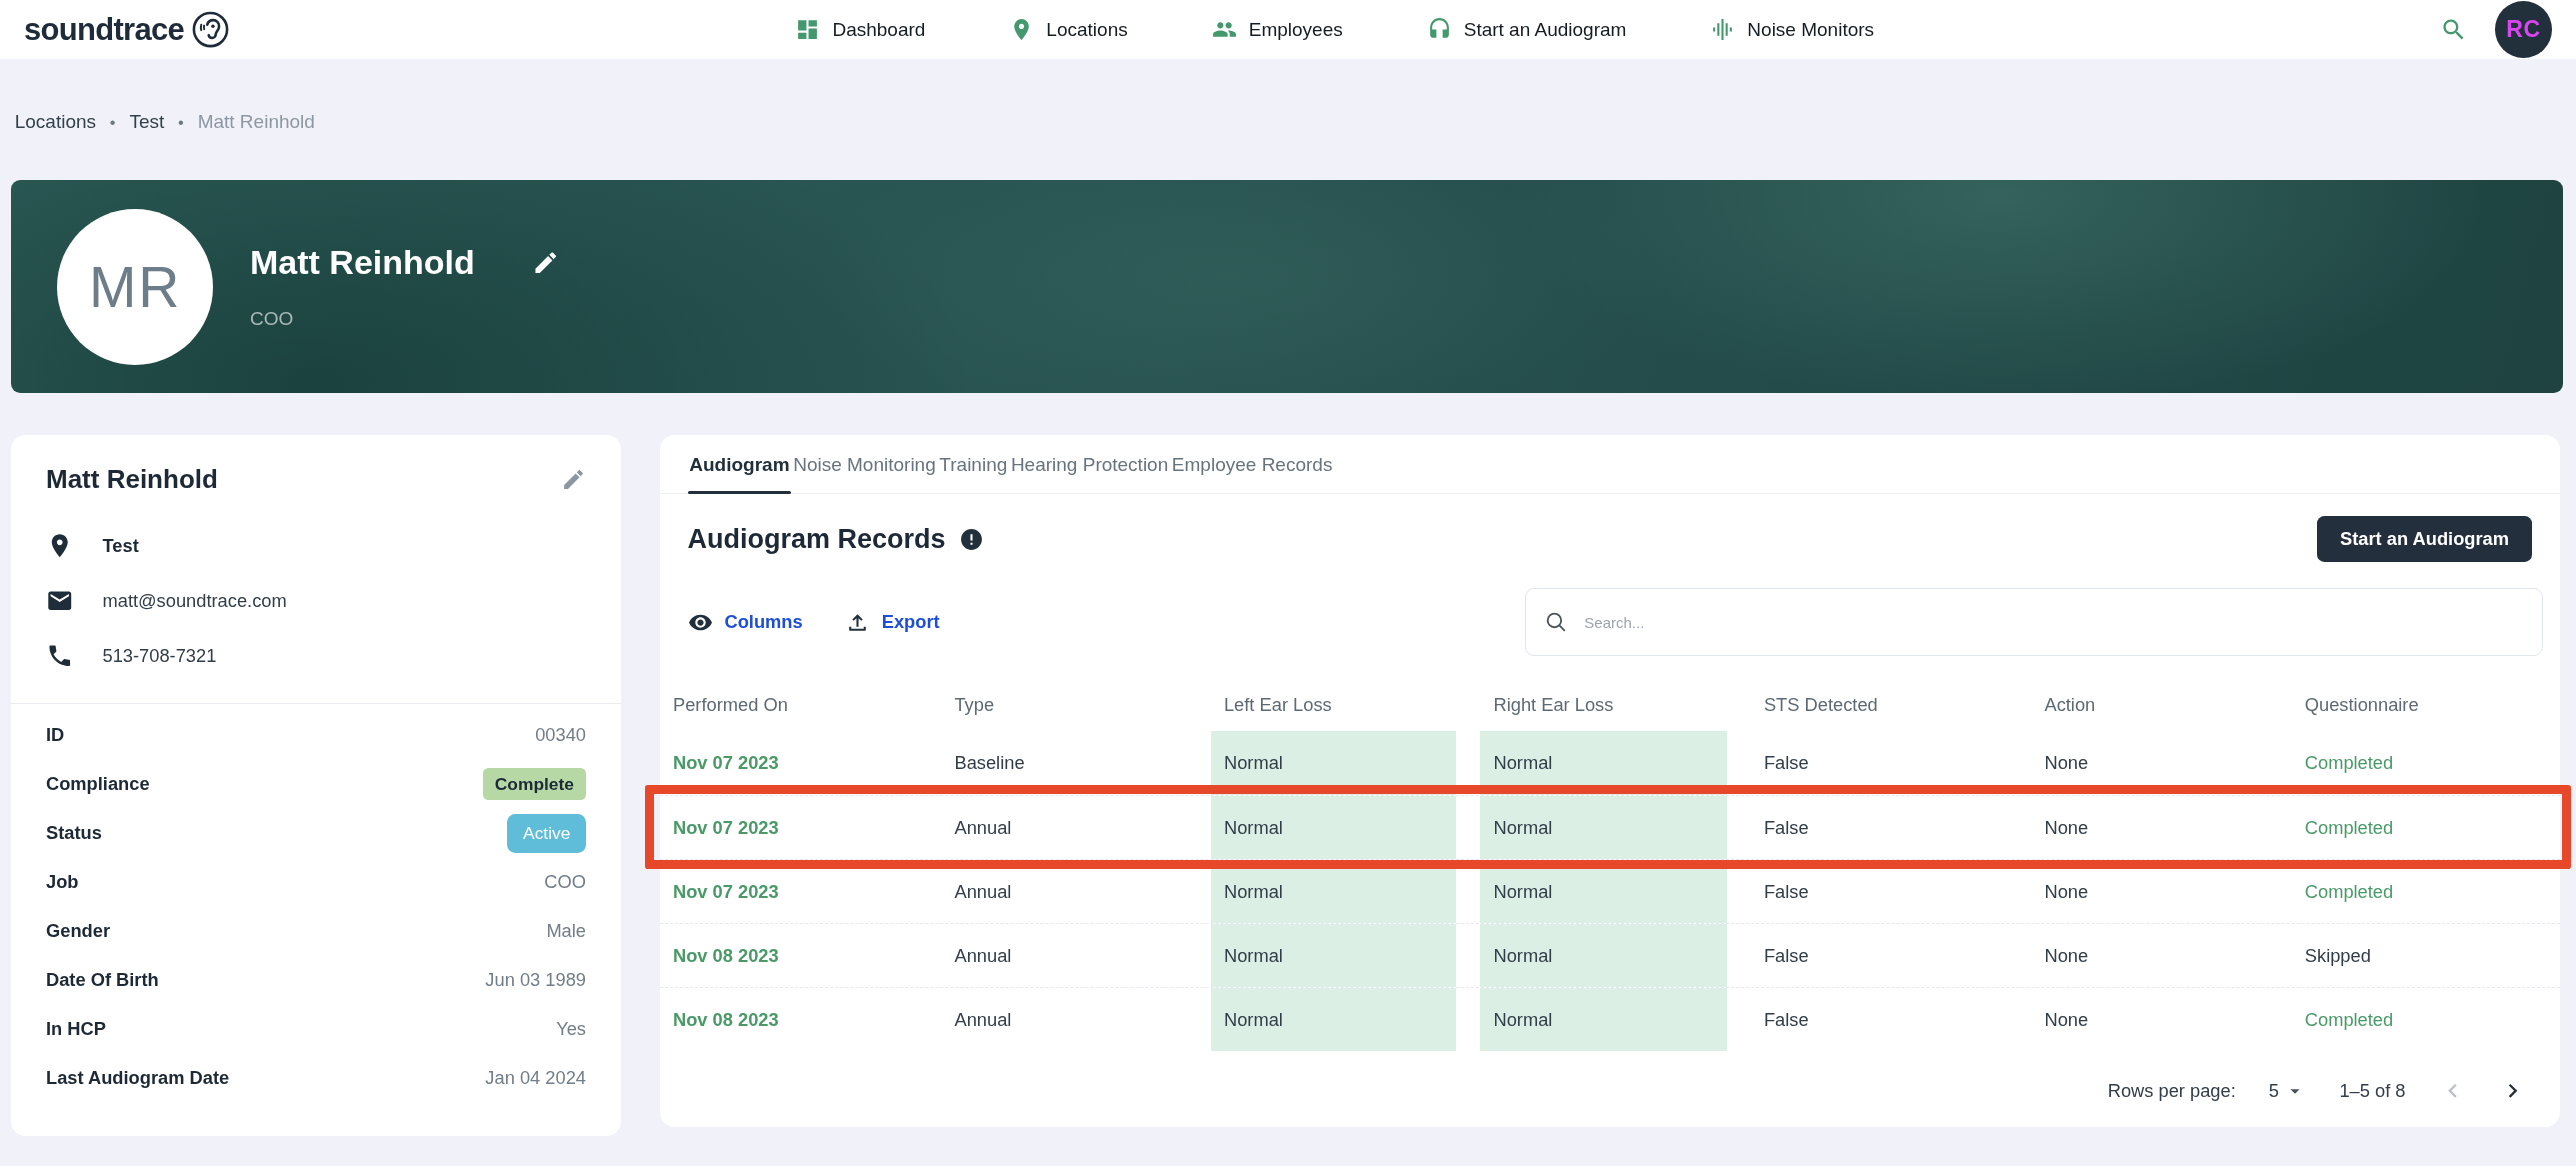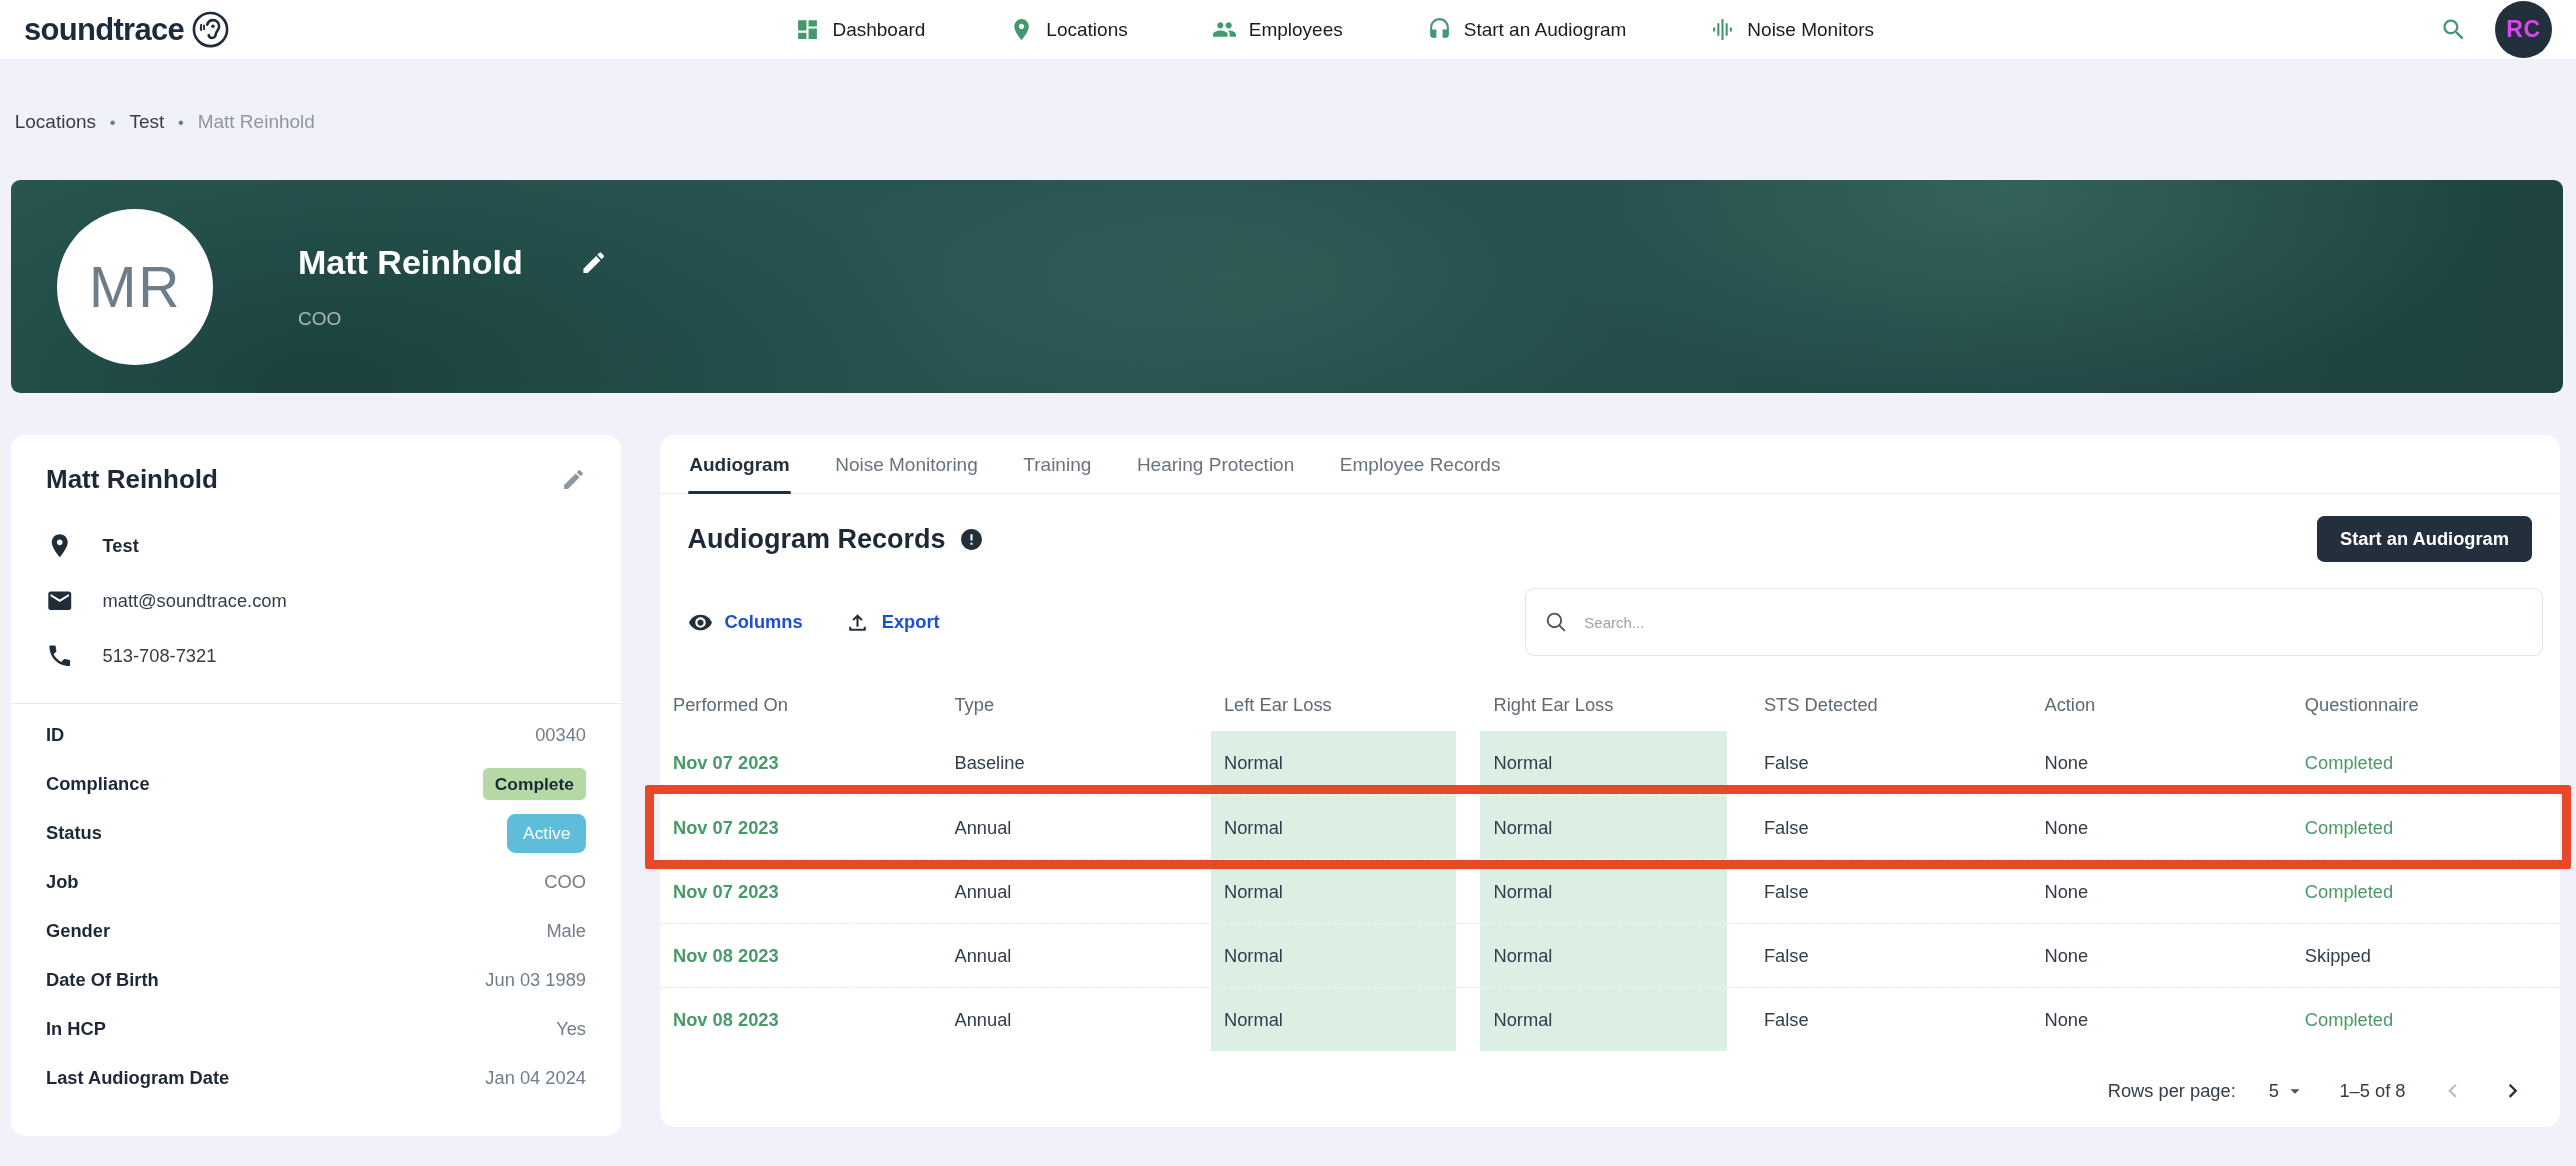--- a/index.html
+++ b/index.html
@@ -48,21 +48,21 @@
   
   .banner {
     margin: 46px 13px 0 11px;
     height: 213px; border-radius: 9.2px;
     position: relative; overflow: hidden;
     background:
       radial-gradient(826px 349px at 78% 8%,  rgba(95,155,140,0.30), transparent 60%),
       radial-gradient(1009px 477px at 12% 95%, rgba(8,38,36,0.45), transparent 65%),
       radial-gradient(697px 275px at 48% 45%, rgba(80,130,118,0.22), transparent 60%),
       linear-gradient(105deg, #2c5b56 0%, #275250 45%, #1e4341 100%);
-    display: flex; align-items: center; gap: 48px;
+    display: flex; align-items: center;
   }
   .banner-avatar {
     width: 156px; height: 156px; border-radius: 50%;
     background: #fff; margin-left: 46px;
     display: flex; align-items: center; justify-content: center;
     font-size: 57px; color: #6d7d8a; letter-spacing: 1.8px;
   }
   .banner-info { margin-left: 37px; }
   .banner-name-row { display: flex; align-items: center; gap: 57px; }
   .banner-name { font-size: 34px; font-weight: 700; color: #fff; }
@@ -97,21 +97,21 @@
     font-size: 17.4px; padding: 5.5px 12px; border-radius: 5.5px;
   }
   .badge-blue {
     background: #5fbdda; color: #fff;
     font-size: 17.4px; padding: 9.2px 15.6px; border-radius: 8.3px;
   }
 
   
   .rcard { flex: 1; background: #fff; border-radius: 14.7px; padding-bottom: 14.7px; }
   .tabs {
-    display: flex; gap: 42px; padding: 0 27.5px;
+    display: flex; padding: 0 27.5px;
     border-bottom: 0.9px solid #eceef3;
   }
   .tab {
     position: relative; padding: 19px 1.8px 17.4px;
     font-size: 19px; color: #67737f; font-weight: 500; cursor: pointer;
   }
   .tab.active { color: #22303c; font-weight: 700; }
   .tab.active::after {
     content: ""; position: absolute; left: 0; right: 0; bottom: -0.9px;
     height: 3.7px; background: #22303c; border-radius: 1.8px;

